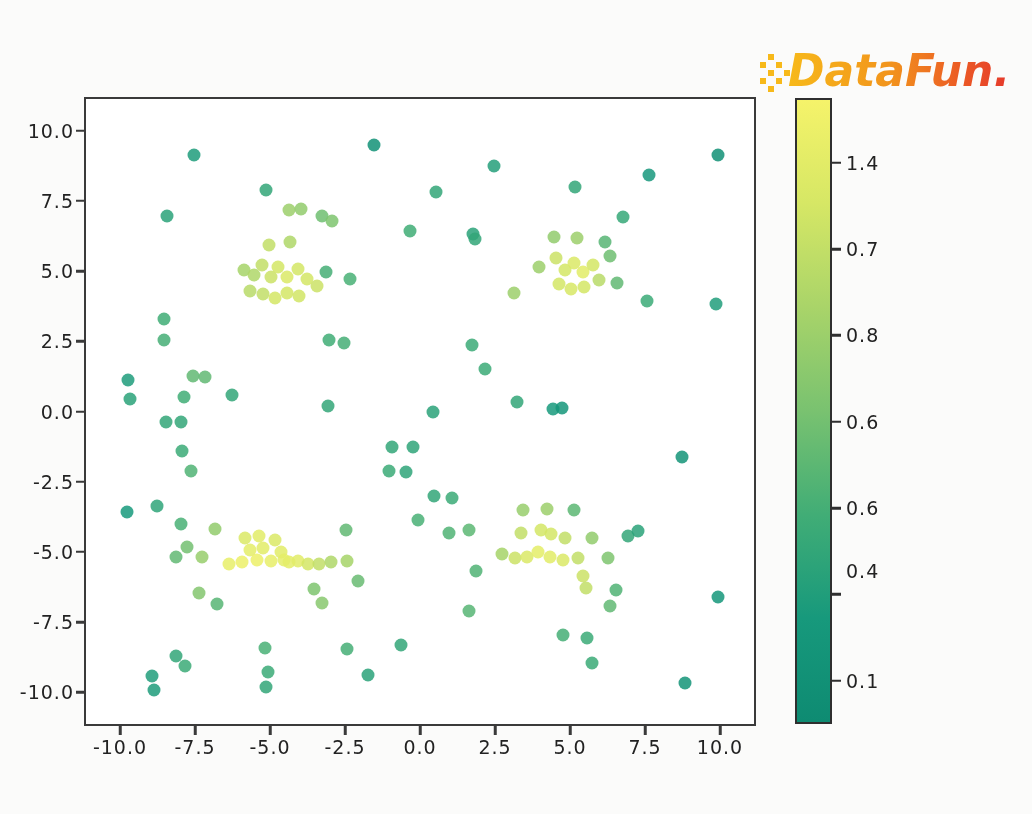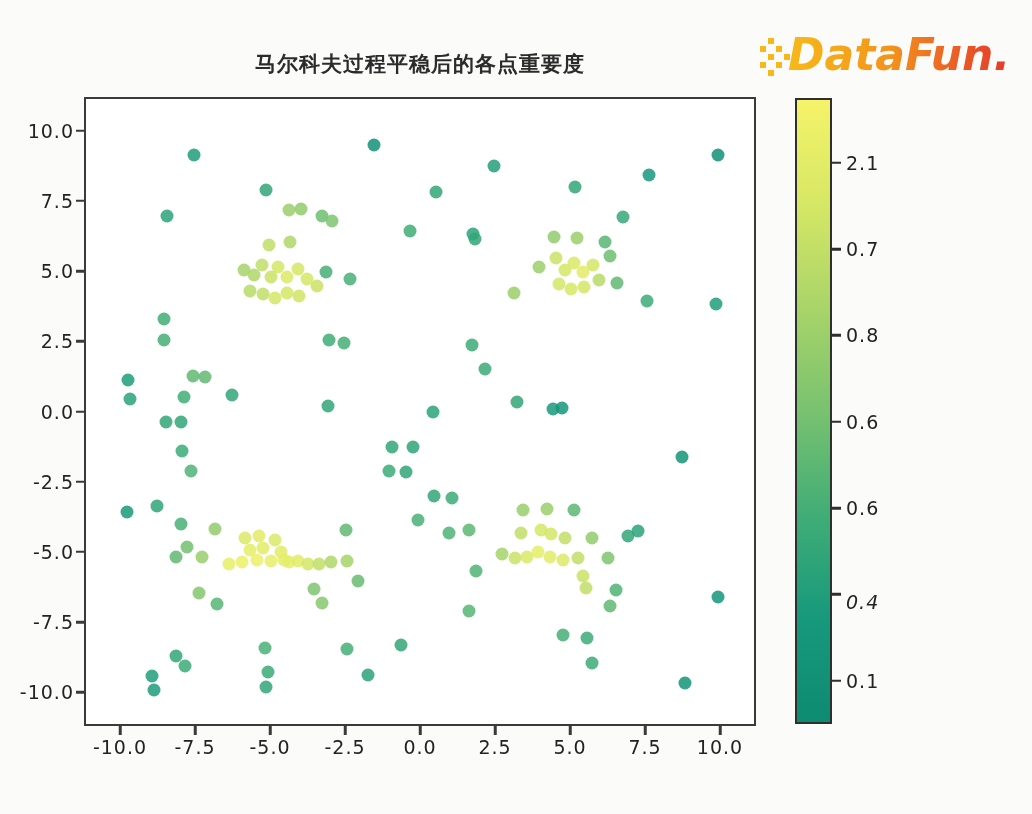--- a/index.html
+++ b/index.html
@@ -13,21 +13,21 @@
     position: relative;
     overflow: hidden;
     font-family: "DejaVu Sans", "Liberation Sans", sans-serif;
     color: #1f1f1f;
   }
 
   
   #logo {
     position: absolute;
     left: 758px;
-    top: 24px;
+    top: 40px;
     width: 250px;
     height: 62px;
   }
   #logo svg { display: block; }
 
   
   #figure {
     position: absolute;
     left: 0;
     top: 0;
@@ -201,21 +201,20 @@
       <rect x="18" y="38" width="6" height="6"></rect>
       <rect x="10" y="46" width="6" height="6"></rect>
       <rect x="26" y="30" width="6" height="6"></rect>
     </g>
     <text x="30" y="46" font-family="DejaVu Sans, Liberation Sans, sans-serif" font-size="44" font-weight="700" font-style="italic" fill="url(#dfgrad)">DataFun.</text>
   </svg>
 </div>
 
 <div id="figure">
 
-  <div id="chart-title">马尔科夫过程平稳后的各点重要度</div>
 
   <div id="plot-frame">
     <div id="plot-canvas">
         <div class="pt" style="width: 13px; height: 13px; left: 108px; top: 56.1607px; background: rgb(30, 156, 123); opacity: 0.85;"></div>
         <div class="pt" style="width: 13px; height: 13px; left: 288px; top: 46.3326px; background: rgb(18, 146, 119); opacity: 0.85;"></div>
         <div class="pt" style="width: 13px; height: 13px; left: 631.5px; top: 56.1607px; background: rgb(18, 145, 118); opacity: 0.85;"></div>
         <div class="pt" style="width: 13px; height: 13px; left: 81px; top: 116.533px; background: rgb(42, 162, 121); opacity: 0.85;"></div>
         <div class="pt" style="width: 13px; height: 13px; left: 180px; top: 91.2612px; background: rgb(51, 166, 120); opacity: 0.85;"></div>
         <div class="pt" style="width: 13px; height: 13px; left: 349.5px; top: 92.6652px; background: rgb(51, 166, 120); opacity: 0.85;"></div>
         <div class="pt" style="width: 13px; height: 13px; left: 408px; top: 67.3929px; background: rgb(37, 159, 122); opacity: 0.85;"></div>
@@ -413,26 +412,26 @@
       <div class="xtick-mark" style="left: 636px;"></div>
     </div>
 
   <div id="colorbar">
     <div id="colorbar-gradient" style="background: linear-gradient(rgb(245, 243, 106), rgb(214, 231, 101), rgb(169, 212, 105), rgb(121, 194, 112), rgb(65, 173, 118), rgb(23, 153, 124), rgb(14, 139, 114));"></div>
   </div>
   <div id="cbar-ticks">
       <div class="cbar-tick-mark" style="top: 582.828px;"></div>
       <div class="cbar-tick-label" style="top: 582.828px;">0.1</div>
       <div class="cbar-tick-mark" style="top: 496.483px;"></div>
-      <div class="cbar-tick-label" style="top: 504px; font-style: italic;">0.4</div>
+      <div class="cbar-tick-label" style="top: 473px;">0.4</div>
       <div class="cbar-tick-mark" style="top: 410.138px;"></div>
       <div class="cbar-tick-label" style="top: 410.138px;">0.6</div>
       <div class="cbar-tick-mark" style="top: 323.793px;"></div>
       <div class="cbar-tick-label" style="top: 323.793px;">0.6</div>
       <div class="cbar-tick-mark" style="top: 237.448px;"></div>
       <div class="cbar-tick-label" style="top: 237.448px;">0.8</div>
       <div class="cbar-tick-mark" style="top: 151.103px;"></div>
       <div class="cbar-tick-label" style="top: 151.103px;">0.7</div>
       <div class="cbar-tick-mark" style="top: 64.7586px;"></div>
-      <div class="cbar-tick-label" style="top: 64.7586px;">2.1</div>
+      <div class="cbar-tick-label" style="top: 64.7586px;">1.4</div>
     </div>
 
 </div>
 
 </body></html>

